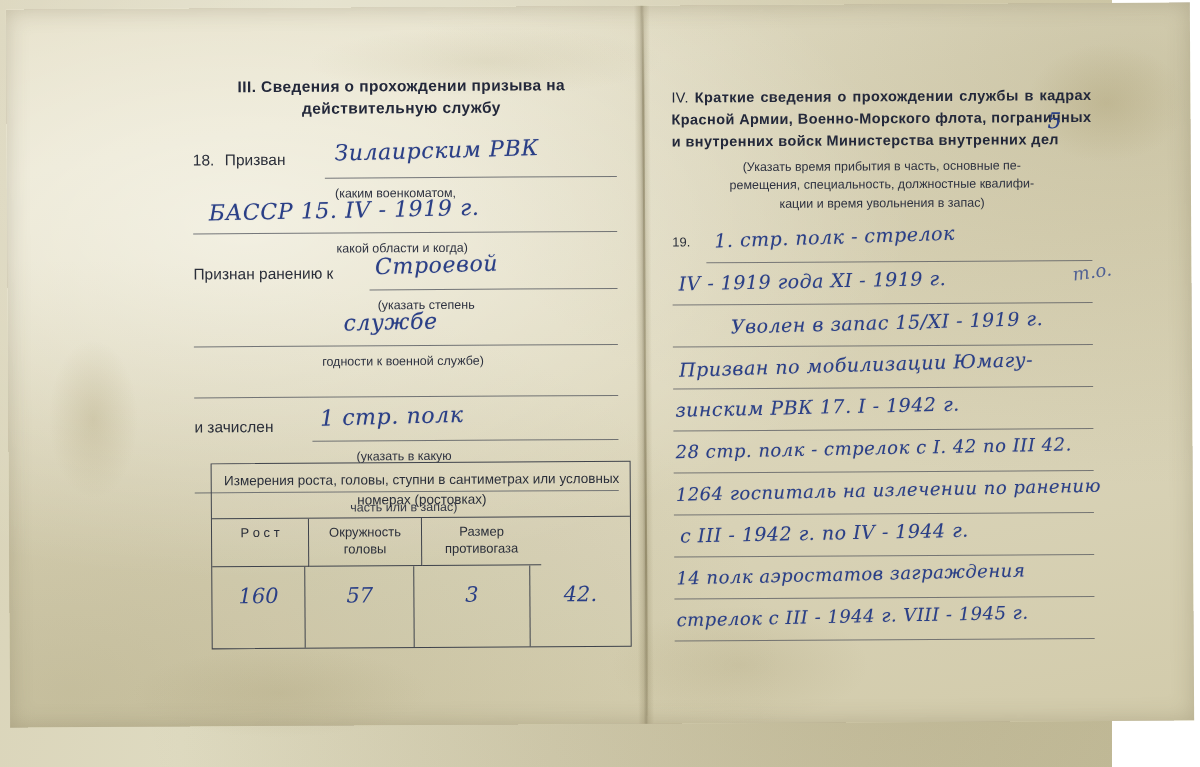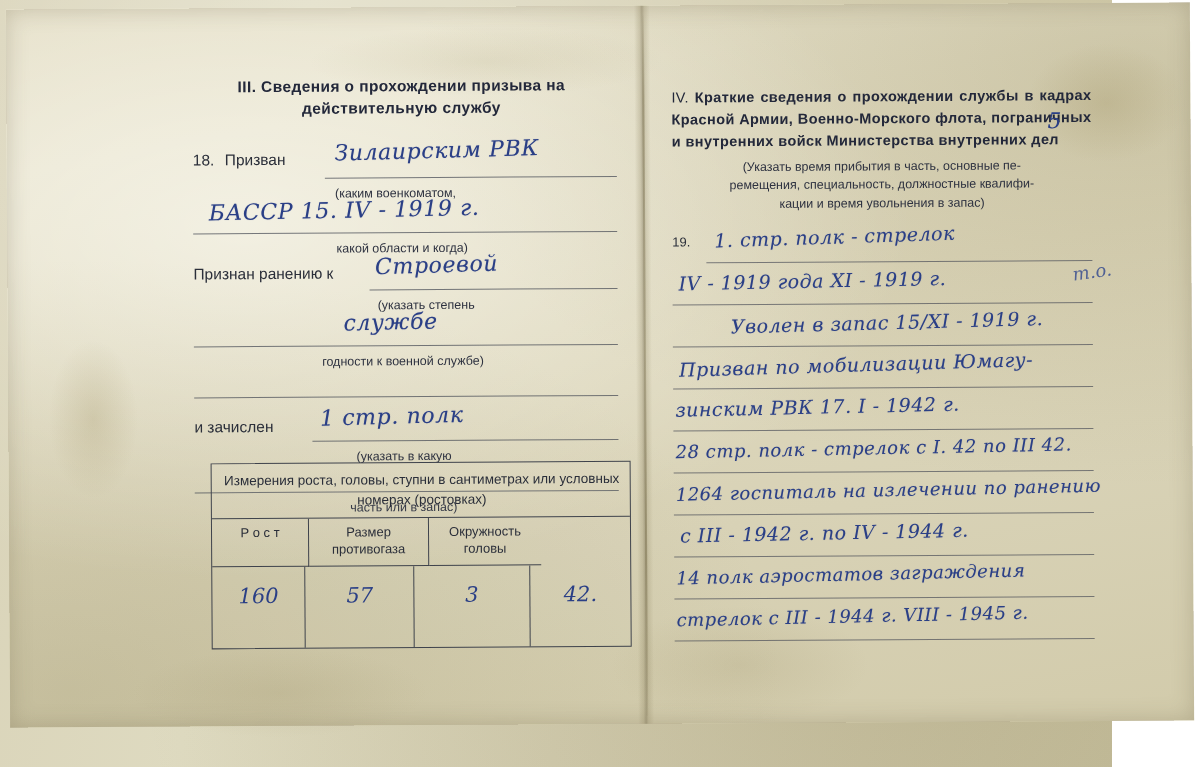--- a/index.html
+++ b/index.html
@@ -305,22 +305,22 @@
         <div class="frow" style="height:32px; margin-top:2px;">
           <div class="fline" style="left:6px; right:0;"></div>
         </div>
         <div class="caption">часть или в запас)</div>
       </div>
 
       <div class="mtable">
         <div class="mhead">Измерения роста, головы, ступни в сантиметрах или условных номерах (ростовках)</div>
         <div class="mrow head">
           <div class="mcell c1 sp">Р о с т</div>
+          <div class="mcell c2">Окружность головы</div>
           <div class="mcell c3">Размер противогаза</div>
-          <div class="mcell c2">Окружность головы</div>
         </div>
         <div class="mrow vals">
           <div class="mcell c1">160</div>
           <div class="mcell c2">57</div>
           <div class="mcell c3">3</div>
           <div class="mcell c4">42.</div>
         </div>
       </div>
     </div>
 

